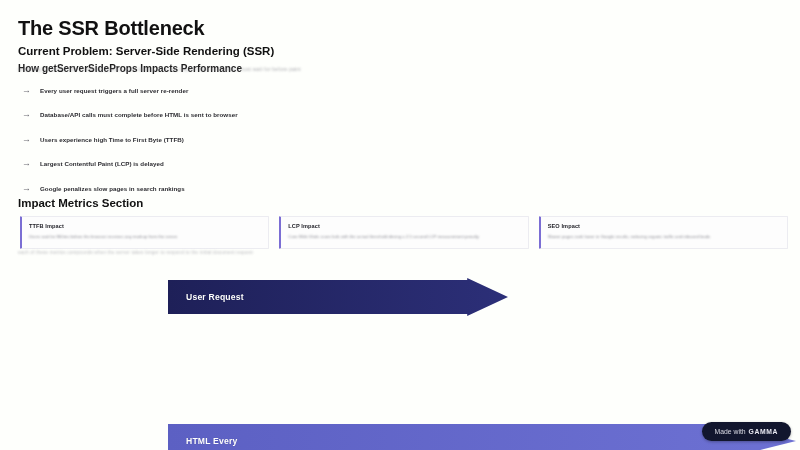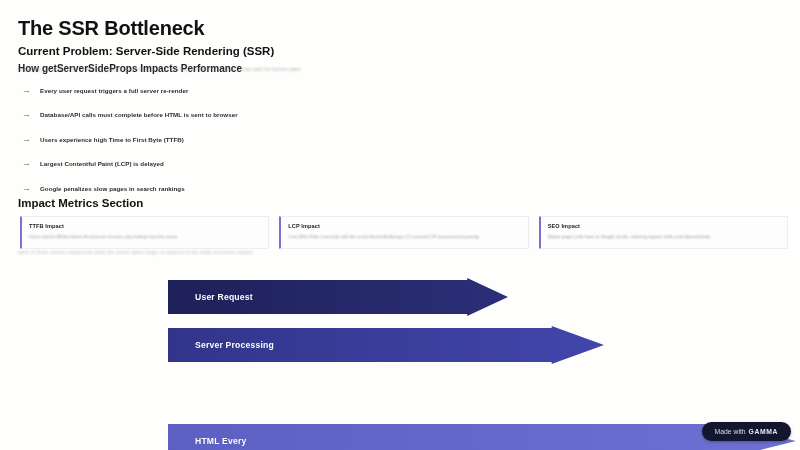--- a/index.html
+++ b/index.html
@@ -177,23 +177,24 @@
     width: 100%;
     display: block;
   }
   .flow-label {
     position: relative;
     z-index: 2;
     color: #ffffff;
     font-size: 8.6px;
     font-weight: bold;
     letter-spacing: 0.2px;
-    padding-left: 27px;
+    padding-left: 6px;
     text-shadow: 0 0 1px rgba(0,0,0,0.25);
     filter: blur(0.22px);
+    margin-left: 12px;
   }
 
   
   .gamma-badge {
     position: absolute;
     right: 9px;
     bottom: 9px;
     height: 19px;
     padding: 0 13px;
     border-radius: 11px;
@@ -277,32 +278,20 @@
             <linearGradient id="g0" x1="0" y1="0" x2="1" y2="0">
           <stop offset="0%" stop-color="#1e2058"></stop>
               <stop offset="100%" stop-color="#2c2f78"></stop>
         </linearGradient>
           </defs>
         <polygon points="0,2 88,2 88,0 100,19 88,38 88,36 0,36" fill="url(#g0)"></polygon>
       </svg>
       <span class="flow-label">User Request</span>
     </div>
 
-    <div class="flow-arrow" style="top: 54px; width: 436px;">
-      <svg viewBox="0 0 100 38" preserveAspectRatio="none">
-        <defs>
-            <linearGradient id="g1" x1="0" y1="0" x2="1" y2="0">
-          <stop offset="0%" stop-color="#32358a"></stop>
-              <stop offset="100%" stop-color="#4246ab"></stop>
-        </linearGradient>
-          </defs>
-        <polygon points="0,2 88,2 88,0 100,19 88,38 88,36 0,36" fill="url(#g1)"></polygon>
-      </svg>
-      <span class="flow-label">Server Processing</span>
-    </div>
 
 
     <div class="flow-arrow" style="top: 150px; width: 628px;">
       <svg viewBox="0 0 100 38" preserveAspectRatio="none">
         <defs>
             <linearGradient id="g3" x1="0" y1="0" x2="1" y2="0">
           <stop offset="0%" stop-color="#5c60c3"></stop>
               <stop offset="100%" stop-color="#6d71d3"></stop>
         </linearGradient>
           </defs>

